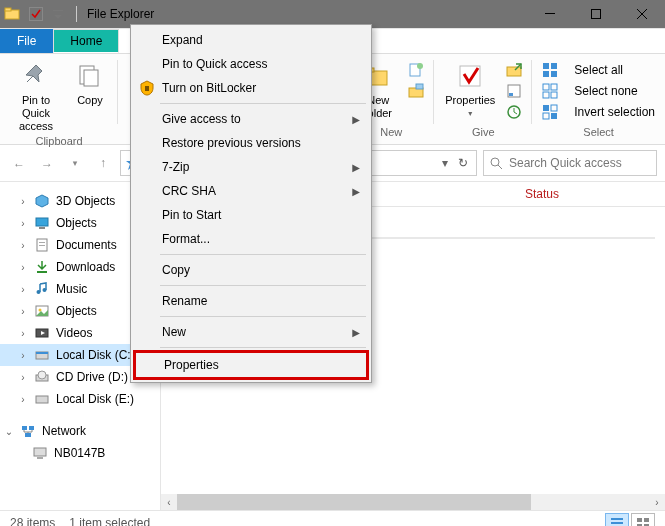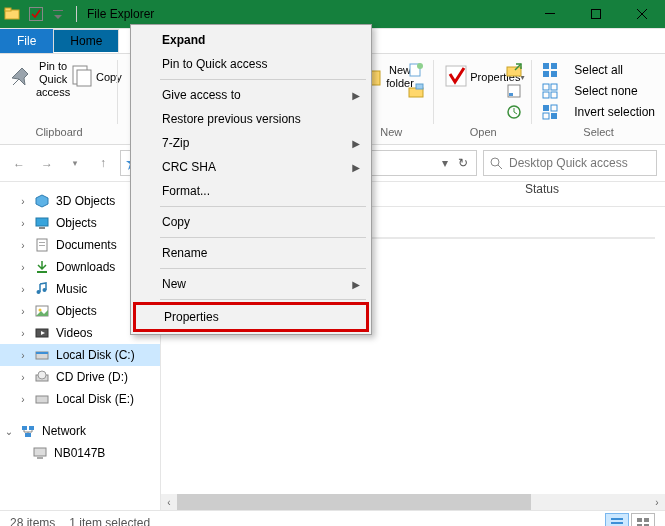--- a/index.html
+++ b/index.html
@@ -1,60 +1,60 @@
 <!DOCTYPE html>
 <html><head>
 <meta charset="utf-8">
 <style>
 html,body{margin:0;padding:0;font-family:"Segoe UI",Arial,sans-serif;font-size:12px;color:#000;background:#fff;overflow:hidden}
 .window{width:665px;height:526px;position:relative;background:#fff;border-right:1px solid #ccc}
-.titlebar{height:28px;background:#15803d;display:flex;align-items:center;border-bottom:1px solid #e5e5e5}
+.titlebar{height:28px;background:#737373;display:flex;align-items:center;border-bottom:1px solid #e5e5e5}
 .tb-icon{width:16px;height:16px;margin:0 4px}
 .tb-title{margin-left:6px;font-size:12px}
 .win-controls{margin-left:auto;display:flex}
 .win-btn{width:46px;height:28px;display:flex;align-items:center;justify-content:center}
 .tabs{height:24px;display:flex;align-items:flex-end;background:#fff}
 .tab{padding:4px 16px;font-size:12px;border:1px solid transparent}
 .tab.file{background:#1979ca;color:#fff}
-.tab.active{background:#0369a1;border:1px solid #ddd;border-bottom:1px solid #fff}
+.tab.active{background:#14b8a6;border:1px solid #ddd;border-bottom:1px solid #fff}
 .ribbon{height:90px;background:#fcfcfc;border-top:1px solid #ddd;border-bottom:1px solid #ddd;display:flex}
 .ribbon-group{display:flex;flex-direction:column;align-items:center;padding:4px 6px;position:relative}
 .ribbon-group::after{content:"";position:absolute;right:0;top:6px;bottom:20px;width:1px;background:#e1e1e1}
 .ribbon-group:last-child::after{display:none}
 .rg-label{font-size:11px;color:#666;margin-top:auto;padding-bottom:2px}
 .rg-body{display:flex;align-items:flex-start;gap:2px;flex:1}
-.rb-big{display:flex;flex-direction:row;align-items:center;width:56px;padding:2px;font-size:11px;text-align:center;line-height:13px}
+.rb-big{display:flex;flex-direction:column;align-items:center;width:56px;padding:2px;font-size:11px;text-align:center;line-height:13px}
 .rb-small-col{display:flex;flex-direction:column;gap:1px;padding-top:2px}
 .rb-small{display:flex;align-items:center;gap:16px;padding:2px 4px;font-size:12px;white-space:nowrap}
 .rb-icon{width:16px;height:16px;display:inline-flex;align-items:center;justify-content:center}
 .rb-icon-lg{width:32px;height:32px;margin-bottom:2px;display:flex;align-items:center;justify-content:center}
 .address{height:32px;display:flex;align-items:center;gap:6px;padding:2px 8px;border-bottom:1px solid #e5e5e5}
 .nav-arrow{width:22px;height:22px;display:flex;align-items:center;justify-content:center;color:#888}
 .path-box{flex:1;height:24px;border:1px solid #ccc;display:flex;align-items:center;padding:0 4px;gap:6px}
 .search-box{width:160px;height:24px;border:1px solid #ccc;display:flex;align-items:center;padding:0 6px;color:#777;gap:6px}
 .body{display:flex;height:calc(526px - 28px - 24px - 90px - 32px - 24px);position:relative}
 .sidebar{width:160px;display:flex;flex-direction:column;padding:8px 0;overflow:hidden}
 .sb-item{display:flex;align-items:center;gap:6px;padding:3px 6px 3px 18px;font-size:12px;white-space:nowrap}
 .sb-item.selected{background:#cce8ff}
 .sb-item .chev{width:10px;color:#666;font-size:10px;text-align:center}
 .sb-icon{width:16px;height:16px;display:inline-flex;align-items:center;justify-content:center}
 .divider-v{width:1px;background:#e5e5e5}
 .content{flex:1;position:relative;overflow:hidden}
-.col-header{height:24px;border-bottom:1px solid #e5e5e5;display:flex;align-items:flex-start;font-size:12px;color:#404040}
+.col-header{height:24px;border-bottom:1px solid #e5e5e5;display:flex;align-items:center;font-size:12px;color:#b91c1c}
 .col-header .spacer-col{flex:1}
 .col-header .status-col{width:140px;padding-left:8px}
 .groups{padding:4px 10px}
 .grp{color:#1a4e9e;font-size:12px;padding:5px 0}
 .status{height:24px;border-top:1px solid #e5e5e5;display:flex;align-items:center;padding:0 10px;gap:14px;font-size:12px;color:#555}
 .status .right{margin-left:auto;display:flex;gap:2px}
 .view-btn{width:22px;height:18px;border:1px solid #bbb;display:flex;align-items:center;justify-content:center}
 .view-btn.active{background:#cce8ff;border-color:#7ab7ee}
 .context{position:absolute;left:130px;top:24px;width:234px;background:#f2f2f2;border:1px solid #a0a0a0;box-shadow:3px 3px 6px rgba(0,0,0,.25);z-index:10;padding:3px}
 .ctx-item{display:flex;align-items:center;height:24px;padding:0 8px 0 28px;font-size:12px;position:relative}
-.ctx-item.bold{font-weight:700}
+.ctx-item.bold{font-weight:400}
 .ctx-item .arrow{margin-left:auto;color:#555;font-size:10px}
 .ctx-item .ctx-icon{position:absolute;left:5px;width:16px;height:16px;display:flex;align-items:center;justify-content:center}
 .ctx-sep{height:1px;background:#d0d0d0;margin:3px 2px 3px 26px}
 .ctx-highlight{border:3px solid #d40000;margin:-1px}
 .scroll-h{position:absolute;bottom:0;left:0;right:0;height:16px;background:#f0f0f0;display:flex;align-items:center}
 .scroll-track{flex:1;height:16px;position:relative}
 .scroll-thumb{position:absolute;left:0;width:75%;height:16px;background:#cdcdcd}
 .scroll-btn{width:16px;height:16px;display:flex;align-items:center;justify-content:center;color:#666;font-size:10px}
 svg{display:block}
 </style>
@@ -204,21 +204,21 @@
         <div class="rb-small">
               <span class="rb-icon">
                 <svg width="16" height="16">
                   <circle cx="8" cy="8" r="6" fill="none" stroke="#3b8f3b" stroke-width="1.5"></circle>
                   <path d="M8 4 L8 8 L11 10" stroke="#3b8f3b" fill="none"></path>
                 </svg>
               </span>
             </div>
       </div>
     </div>
-    <div class="rg-label">Open</div>
+    <div class="rg-label">Give</div>
   </div>
 
   <div class="ribbon-group">
     <div class="rg-body">
       <div class="rb-small-col">
         <div class="rb-small">
               <span class="rb-icon">
                 <svg width="16" height="16">
                   <rect x="1" y="1" width="6" height="6" fill="#3d8fd6"></rect>
                   <rect x="9" y="1" width="6" height="6" fill="#3d8fd6"></rect>
@@ -271,21 +271,21 @@
     <span style="color:#666">▾</span>
     <span style="color:#555;padding:0 4px">↻</span>
   </div>
   <div class="search-box">
     <span>
           <svg width="13" height="13">
             <circle cx="5" cy="5" r="4" fill="none" stroke="#888"></circle>
             <path d="M8 8 L12 12" stroke="#888"></path>
           </svg>
         </span>
-    <span>Desktop Quick access</span>
+    <span>Search Quick access</span>
   </div>
 </div>
 
 <div class="body">
   <div class="sidebar">
     <div class="sb-item">
           <span class="chev">›</span>
           <span class="sb-icon">
             <svg width="16" height="16">
               <path d="M8 2 L14 5 L14 11 L8 14 L2 11 L2 5 Z" fill="#5db2e6" stroke="#2d7db3"></path>
@@ -457,35 +457,47 @@
   </div>
 </div>
 
 <div class="context">
   <div class="ctx-item bold">
         <span>Expand</span>
       </div>
   <div class="ctx-item">
         <span>Pin to Quick access</span>
       </div>
+  <div class="ctx-item">
+        <span class="ctx-icon">
+          <svg width="16" height="16">
+            <path d="M8 1 L14 4 L14 8 C14 12 11 15 8 15 C5 15 2 12 2 8 L2 4 Z" fill="#ffb300" stroke="#b37500"></path>
+            <rect x="6" y="6" width="4" height="5" fill="#7a5200"></rect>
+          </svg>
+        </span>
+        <span>Turn on BitLocker</span>
+      </div>
   <div class="ctx-sep"></div>
   <div class="ctx-item">
         <span>Give access to</span>
         <span class="arrow">▶</span>
       </div>
   <div class="ctx-item">
         <span>Restore previous versions</span>
       </div>
   <div class="ctx-item">
         <span>7-Zip</span>
         <span class="arrow">▶</span>
       </div>
   <div class="ctx-item">
         <span>CRC SHA</span>
         <span class="arrow">▶</span>
+      </div>
+  <div class="ctx-item">
+        <span>Pin to Start</span>
       </div>
   <div class="ctx-item">
         <span>Format...</span>
       </div>
   <div class="ctx-sep"></div>
   <div class="ctx-item">
         <span>Copy</span>
       </div>
   <div class="ctx-sep"></div>
   <div class="ctx-item">

